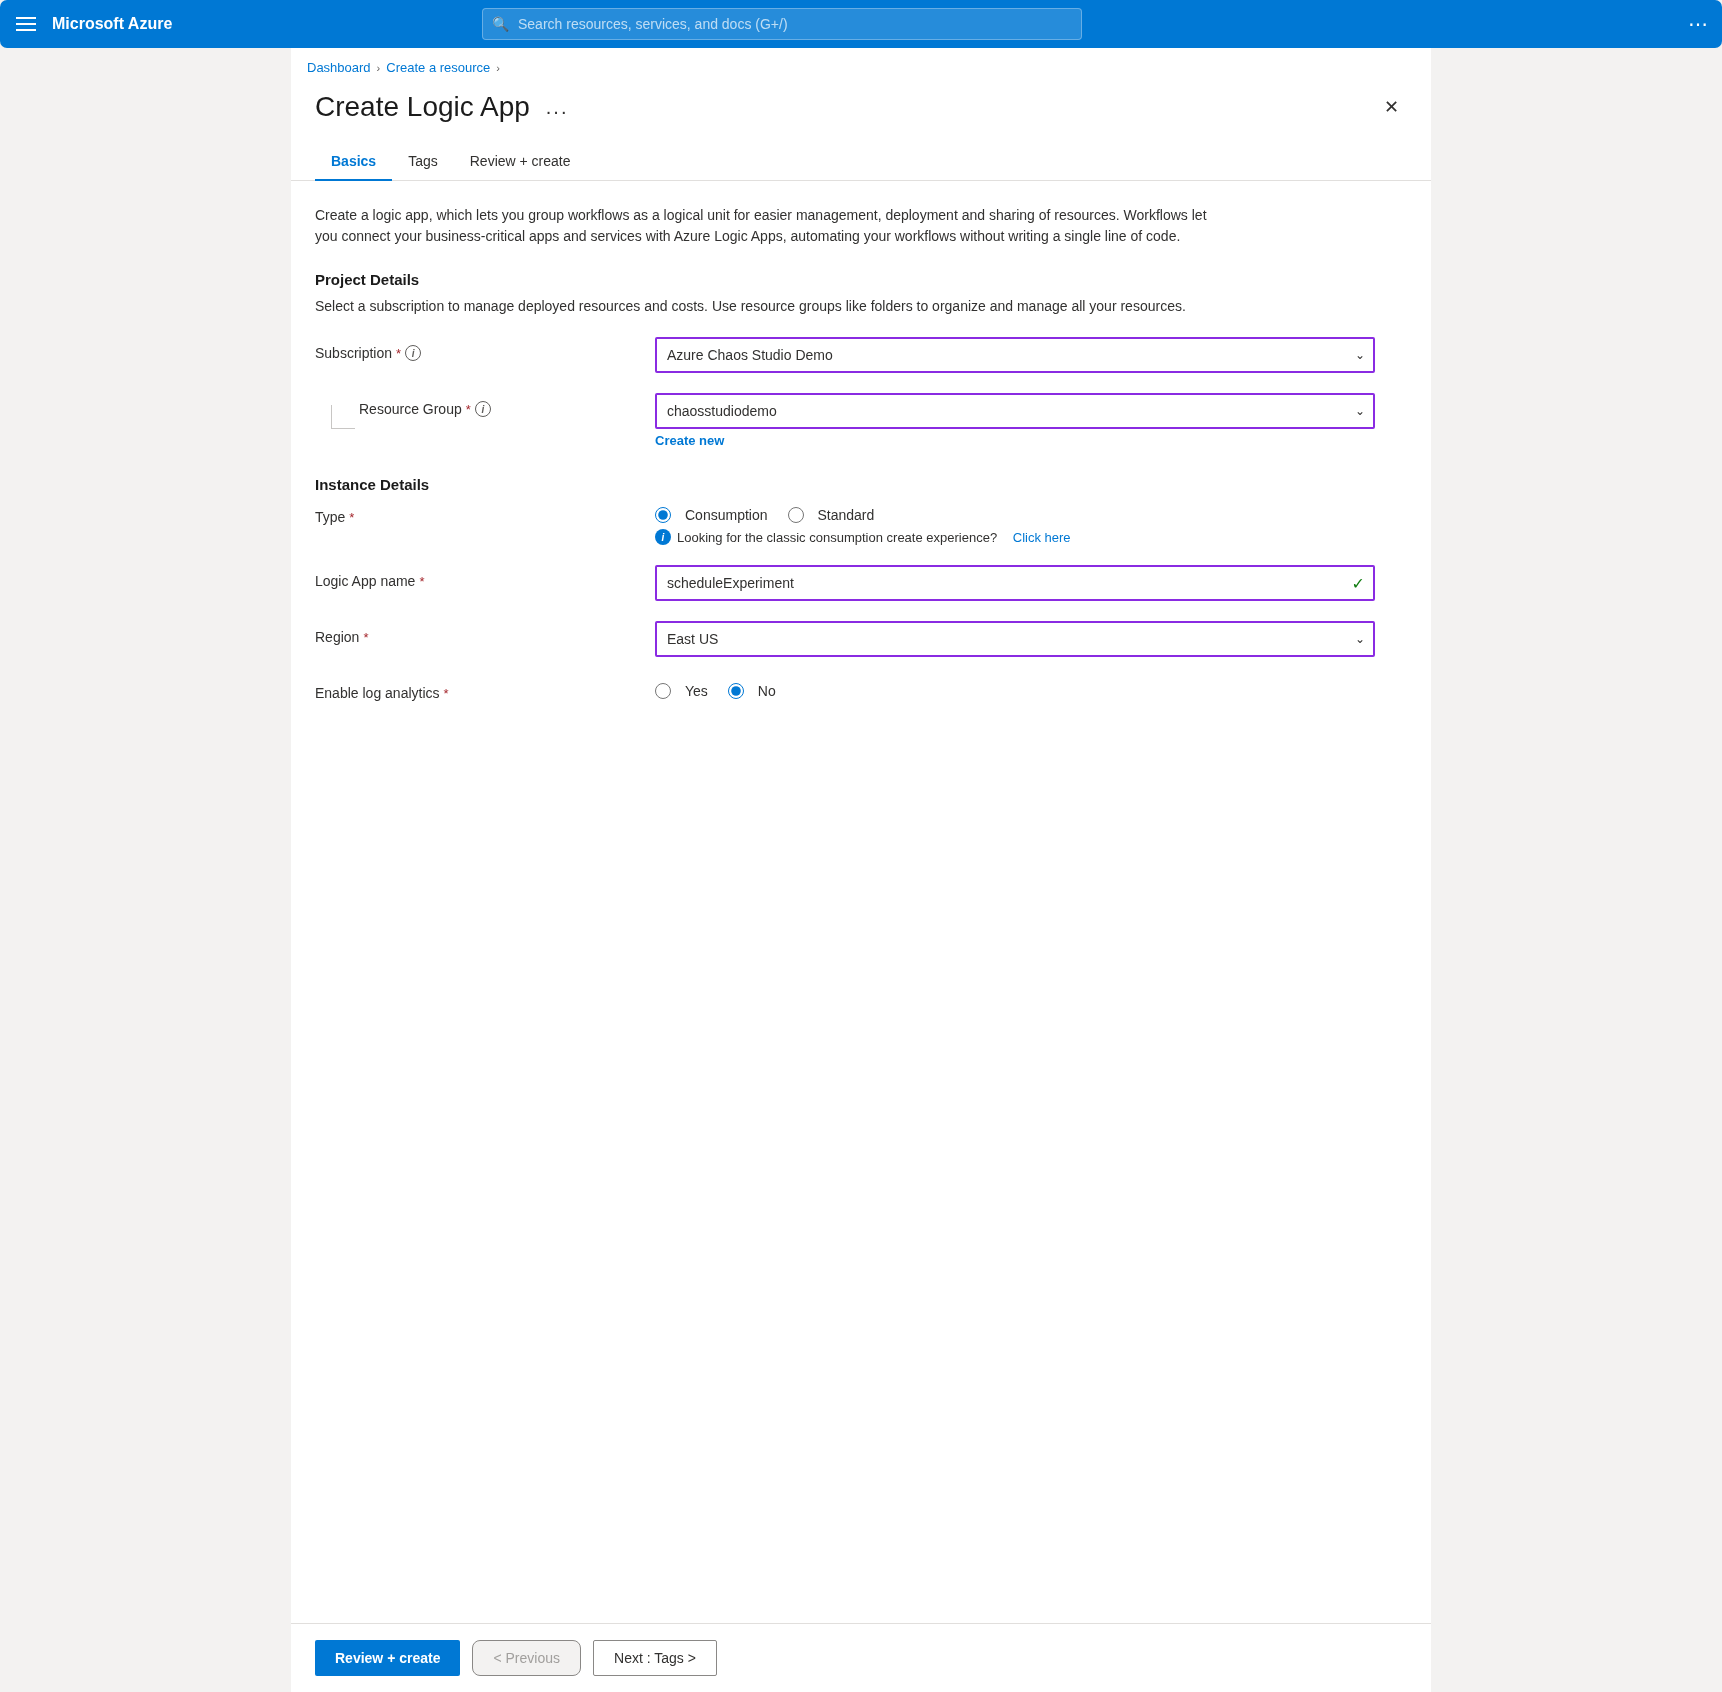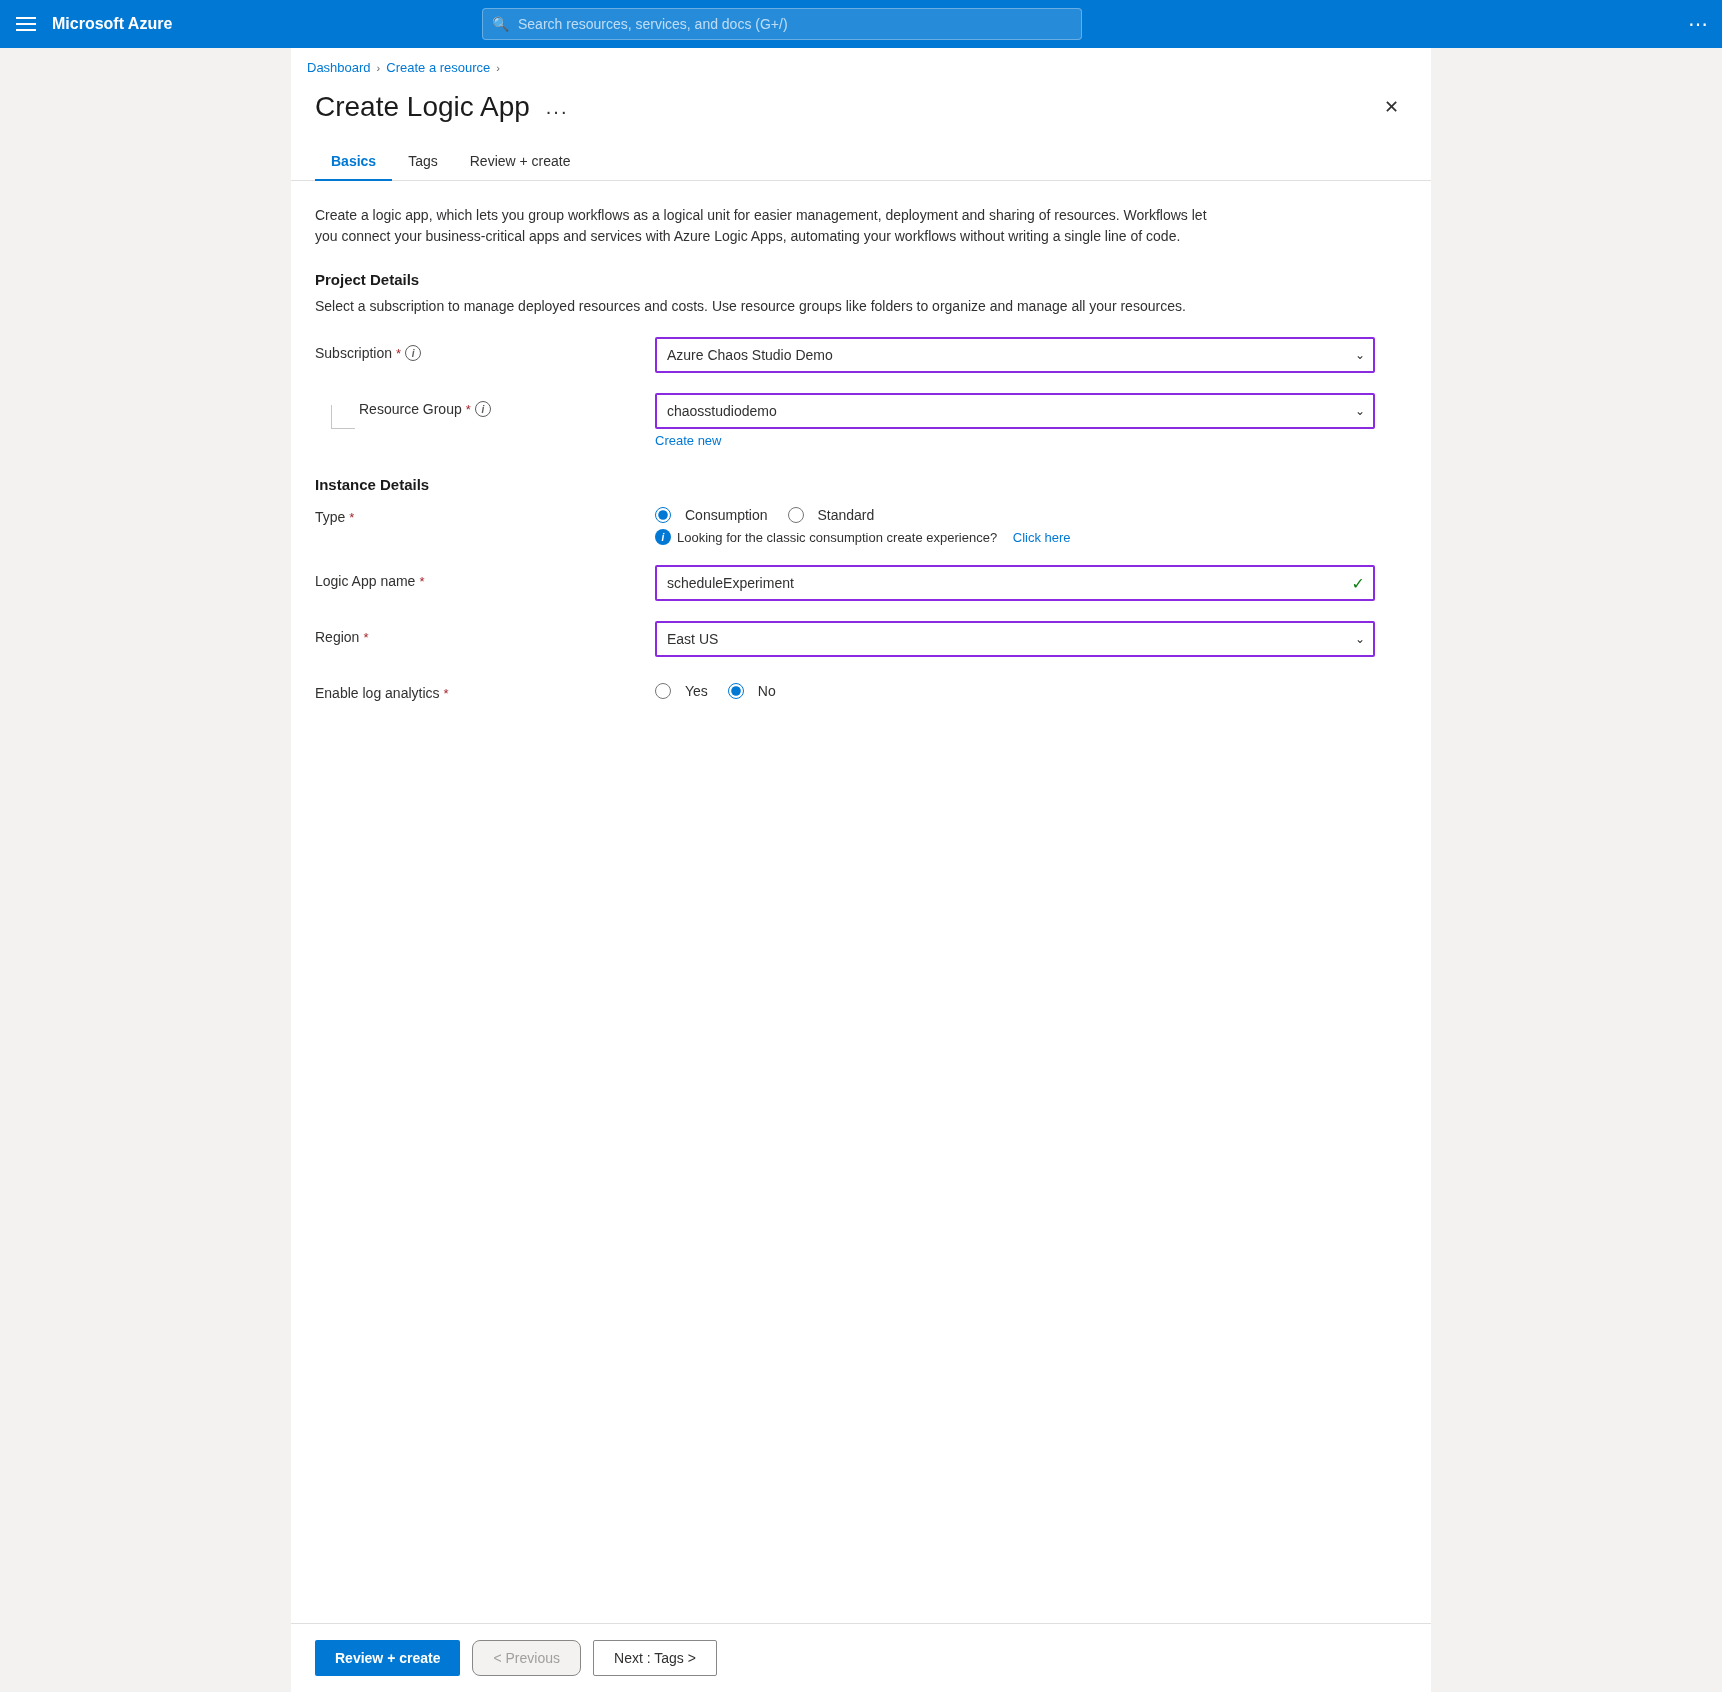--- a/index.html
+++ b/index.html
@@ -6,20 +6,21 @@
     body { font-family: 'Segoe UI', Arial, sans-serif; background: #f3f2f1; min-height: 1692px; }
 
     
     .topnav {
       background: #0078d4;
       height: 48px;
       display: flex;
       align-items: center;
       padding: 0 12px;
       gap: 12px;
+      border-radius: 7px;
     }
     .topnav-hamburger {
       display: flex; flex-direction: column; gap: 4px; cursor: pointer; padding: 4px;
     }
     .topnav-hamburger span {
       width: 20px; height: 2px; background: white; display: block;
     }
     .topnav-brand {
       color: white; font-size: 16px; font-weight: 600; white-space: nowrap;
     }
@@ -143,21 +144,21 @@
       padding: 0 32px 0 10px;
       appearance: none;
       cursor: pointer;
     }
     .select-wrapper .chevron {
       position: absolute; right: 10px; top: 50%; transform: translateY(-50%);
       pointer-events: none; color: #323130; font-size: 12px;
     }
     .create-new-link {
       display: block; margin-top: 4px;
-      color: #0078d4; font-size: 13px; text-decoration: none; cursor: pointer;
+      color: #0078d4; font-size: 13px; text-decoration: none; cursor: pointer; font-weight: bold;
     }
 
     
     .text-input-wrapper {
       position: relative; width: 100%;
     }
     .text-input-wrapper input {
       width: 100%; height: 36px;
       border: 2px solid #8a2be2;
       border-radius: 2px;

